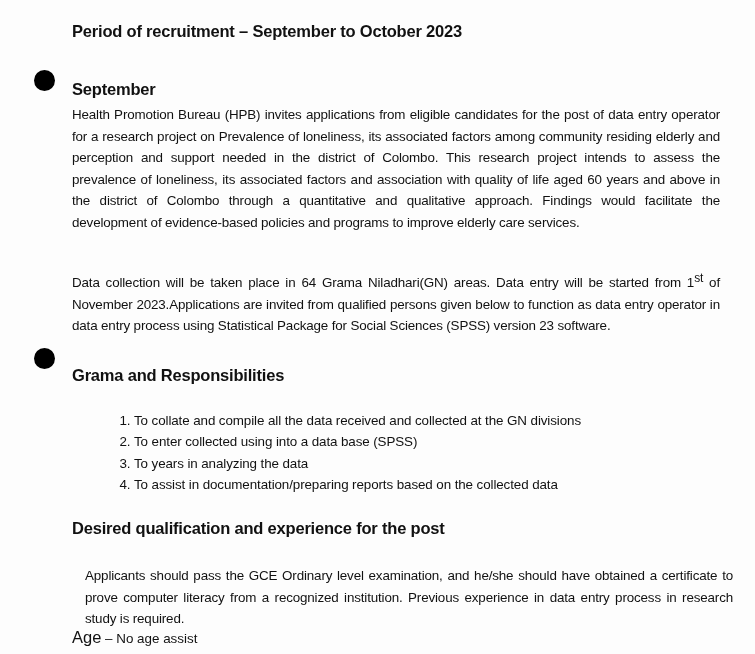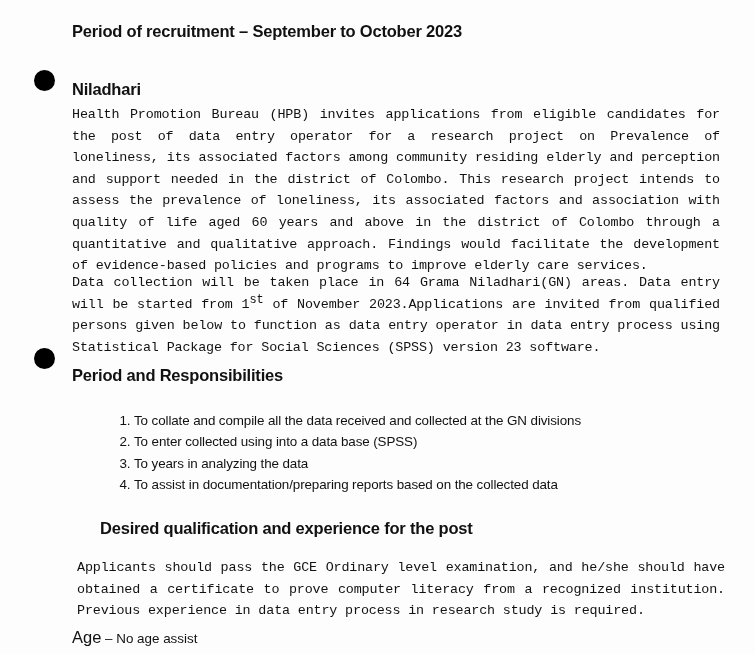--- a/index.html
+++ b/index.html
@@ -20,21 +20,20 @@
     font-size: 16.5px; font-weight: bold; letter-spacing: -0.2px;
   }
   .h2 {
     position: absolute; left: 72px;
     font-size: 16.5px; font-weight: bold; letter-spacing: -0.2px;
   }
   .para {
     position: absolute; left: 72px; width: 648px;
     font-size: 13.4px; line-height: 21.6px; text-align: justify;
     letter-spacing: -0.15px;
-    font-family: Liberation Mono, monospace;
   }
   .para sup { font-size: 12px; line-height: 0; }
   ol.duties {
     position: absolute; left: 92px; top: 398px; margin: 12px; padding: 0 0 0 30px;
     font-size: 13.4px; line-height: 21.4px; letter-spacing: -0.1px;
     width: 560px;
   }
   ol.duties li { padding-left: 0; }
   .age {
     position: absolute; left: 72px; top: 628px;
@@ -43,35 +42,35 @@
   .age .age-label { font-weight: normal; font-size: 16.5px; }
 </style>
 </head>
 <body>
 
 <div class="doc">
 
   <div class="h1">Period of recruitment – September to October 2023</div>
 
   <span class="dot" style="left:34px; top:70px;"></span>
-  <div class="h2" style="top:80px;">Niladhari</div>
+  <div class="h2" style="top:80px;">September</div>
 
   <p class="para" style="top:104px; margin:0;">Health Promotion Bureau (HPB) invites applications from eligible candidates for the post of data entry operator for a research project on Prevalence of loneliness, its associated factors among community residing elderly and perception and support needed in the district of Colombo. This research project intends to assess the prevalence of loneliness, its associated factors and association with quality of life aged 60 years and above in the district of Colombo through a quantitative and qualitative approach. Findings would facilitate the development of evidence-based policies and programs to improve elderly care services.</p>
 
   <p class="para" style="top:272px; margin:0;"><span>Data collection will be taken place in 64 Grama Niladhari(GN)  areas. Data entry will be started from 1</span><sup>st</sup><span> of November 2023.Applications are invited from qualified persons given below to function as data entry operator in data entry process using Statistical Package for Social Sciences (SPSS) version 23 software.</span></p>
 
   <span class="dot" style="left:34px; top:348px;"></span>
-  <div class="h2" style="top:366px;">Period and Responsibilities</div>
+  <div class="h2" style="top:366px;">Grama and Responsibilities</div>
 
   <ol class="duties">
     <li>To collate and compile all the data received and collected at the GN divisions</li>
     <li>To enter collected using into a data base (SPSS)</li>
     <li>To years in analyzing the data</li>
     <li>To assist in documentation/preparing reports based on the collected data</li>
   </ol>
 
-  <div class="h2" style="top:519px;margin-left:28px;">Desired qualification and experience for the post</div>
+  <div class="h2" style="top:519px;">Desired qualification and experience for the post</div>
 
-  <p class="para" style="top:552px; margin:5px;">Applicants should pass the GCE Ordinary level examination, and he/she should have obtained a certificate to prove computer literacy from a recognized institution. Previous experience in data entry process in research study is required.</p>
+  <p class="para" style="top:552px; margin:13px;">Applicants should pass the GCE Ordinary level examination, and he/she should have obtained a certificate to prove computer literacy from a recognized institution. Previous experience in data entry process in research study is required.</p>
 
   <div class="age"><span class="age-label">Age</span><span> – </span><span>No age assist</span></div>
 
 </div>
 
 </body></html>

